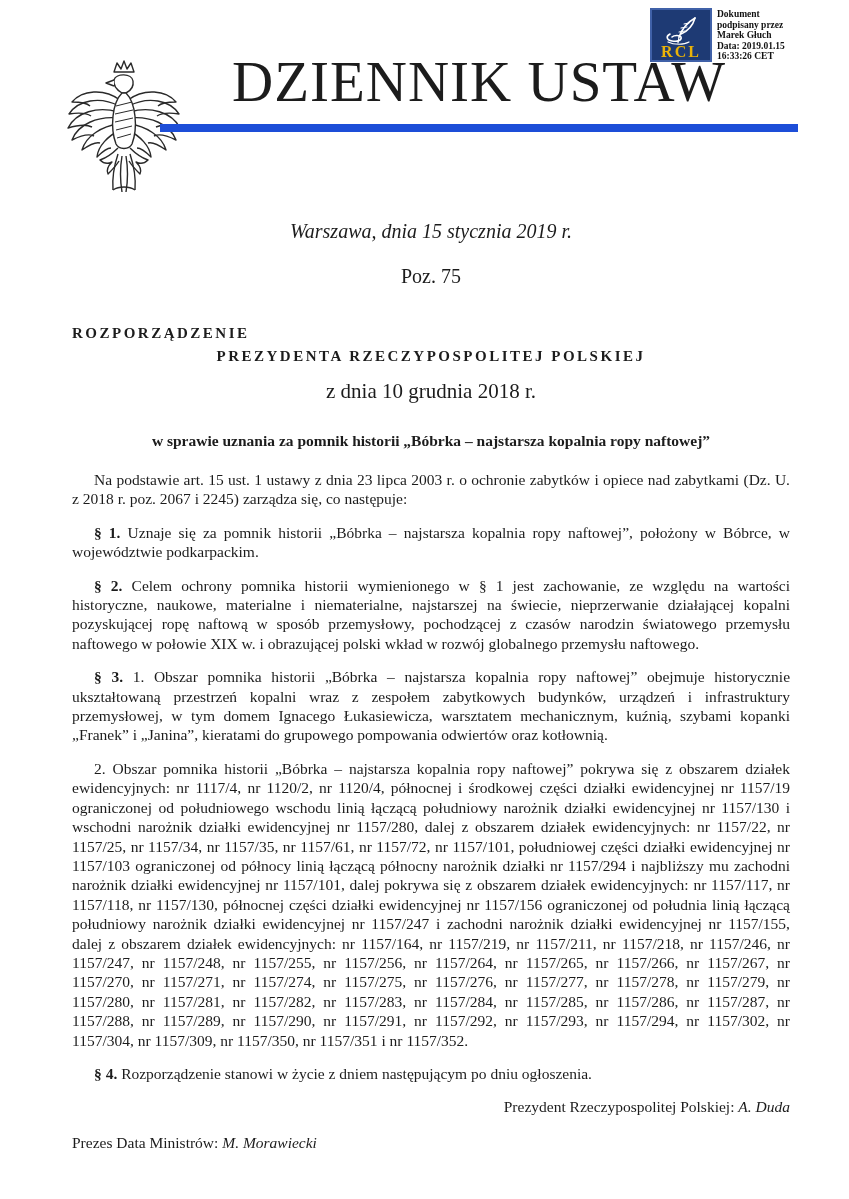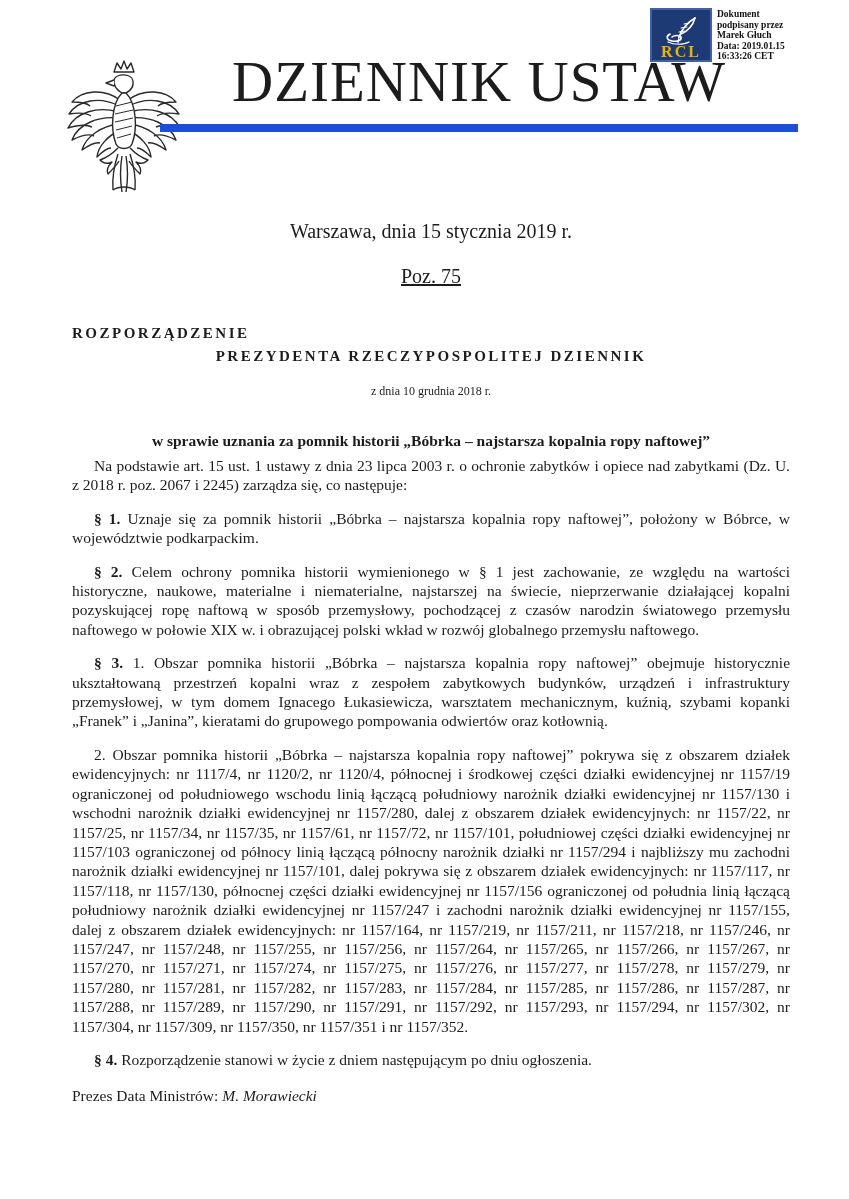--- a/index.html
+++ b/index.html
@@ -41,33 +41,33 @@
     font-size:57px;line-height:60px;font-weight:400;letter-spacing:1px;
     white-space:nowrap;
   }
   .masthead-subtitle{
     font-size:39px;line-height:44px;font-weight:400;letter-spacing:0.5px;
     margin-top:8px;white-space:nowrap;
   }
 
   
   .content{position:absolute;left:72px;top:220px;width:718px;}
-  .dateline{text-align:center;font-size:20px;line-height:23px;}
-  .poz{text-align:center;font-size:20px;line-height:23px;margin-top:22px;text-decoration:underline;}
+  .dateline{text-align:center;font-size:20px;line-height:23px;font-style:italic;}
+  .poz{text-align:center;font-size:20px;line-height:23px;margin-top:22px;}
   .act-type{text-align:left;font-size:15px;line-height:18px;font-weight:bold;letter-spacing:2.5px;margin-top:36px;}
   .act-issuer{text-align:center;font-size:15px;line-height:18px;font-weight:bold;letter-spacing:2.5px;margin-top:5px;}
-  .act-date{text-align:center;font-size:12px;line-height:19px;margin-top:17px;}
+  .act-date{text-align:center;font-size:21px;line-height:19px;margin-top:17px;}
   .act-subject{text-align:center;font-size:15.5px;line-height:19px;font-weight:bold;margin-top:30px;}
 
   .body-par{
     font-size:15.5px;line-height:19.4px;
     text-align:justify;text-indent:22px;
     margin:14px 0 0 0;
   }
-  .body-par:first-of-type{margin-top:6px;}
+  .body-par:first-of-type{margin-top:20px;}
   .marker{font-weight:bold;}
 
   .sig-president{font-size:15.5px;line-height:19px;text-align:right;margin-top:14px;}
   .sig-pm{font-size:15.5px;line-height:19px;text-align:left;margin-top:17px;}
   .sig-name{font-style:italic;}
 </style>
 </head>
 <body>
 
 <div class="page">
@@ -130,34 +130,35 @@
 
   <div class="masthead">
     <div class="masthead-title">DZIENNIK USTAW</div>
   </div>
 
   <div class="content">
     <div class="dateline">Warszawa, dnia 15 stycznia 2019 r.</div>
     <div class="poz">Poz. 75</div>
 
     <div class="act-type">ROZPORZĄDZENIE</div>
-    <div class="act-issuer">PREZYDENTA RZECZYPOSPOLITEJ DZIENNIK</div>
+    <div class="act-issuer">PREZYDENTA RZECZYPOSPOLITEJ POLSKIEJ</div>
     <div class="act-date">z dnia 10 grudnia 2018 r.</div>
     <div class="act-subject">w sprawie uznania za pomnik historii „Bóbrka – najstarsza kopalnia ropy naftowej”</div>
 
     <p class="body-par"><span>Na podstawie art. 15 ust. 1 ustawy z dnia 23 lipca 2003 r. o ochronie zabytków i opiece nad zabytkami (Dz. U. z 2018 r. poz. 2067 i 2245) zarządza się, co następuje:</span></p>
 
     <p class="body-par"><span class="marker">§ 1.</span> <span>Uznaje się za pomnik historii „Bóbrka – najstarsza kopalnia ropy naftowej”, położony w Bóbrce, w województwie podkarpackim.</span></p>
 
     <p class="body-par"><span class="marker">§ 2.</span> <span>Celem ochrony pomnika historii wymienionego w § 1 jest zachowanie, ze względu na wartości historyczne, naukowe, materialne i niematerialne, najstarszej na świecie, nieprzerwanie działającej kopalni pozyskującej ropę naftową w sposób przemysłowy, pochodzącej z czasów narodzin światowego przemysłu naftowego w połowie XIX w. i obrazującej polski wkład w rozwój globalnego przemysłu naftowego.</span></p>
 
     <p class="body-par"><span class="marker">§ 3.</span> <span>1. Obszar pomnika historii „Bóbrka – najstarsza kopalnia ropy naftowej” obejmuje historycznie ukształtowaną przestrzeń kopalni wraz z zespołem zabytkowych budynków, urządzeń i infrastruktury przemysłowej, w tym domem Ignacego Łukasiewicza, warsztatem mechanicznym, kuźnią, szybami kopanki „Franek” i „Janina”, kieratami do grupowego pompowania odwiertów oraz kotłownią.</span></p>
 
     <p class="body-par"><span>2. Obszar pomnika historii „Bóbrka – najstarsza kopalnia ropy naftowej” pokrywa się z obszarem działek ewidencyjnych: nr 1117/4, nr 1120/2, nr 1120/4, północnej i środkowej części działki ewidencyjnej nr 1157/19 ograniczonej od południowego wschodu linią łączącą południowy narożnik działki ewidencyjnej nr 1157/130 i wschodni narożnik działki ewidencyjnej nr 1157/280, dalej z obszarem działek ewidencyjnych: nr 1157/22, nr 1157/25, nr 1157/34, nr 1157/35, nr 1157/61, nr 1157/72, nr 1157/101, południowej części działki ewidencyjnej nr 1157/103 ograniczonej od północy linią łączącą północny narożnik działki nr 1157/294 i najbliższy mu zachodni narożnik działki ewidencyjnej nr 1157/101, dalej pokrywa się z obszarem działek ewidencyjnych: nr 1157/117, nr 1157/118, nr 1157/130, północnej części działki ewidencyjnej nr 1157/156 ograniczonej od południa linią łączącą południowy narożnik działki ewidencyjnej nr 1157/247 i zachodni narożnik działki ewidencyjnej nr 1157/155, dalej z obszarem działek ewidencyjnych: nr 1157/164, nr 1157/219, nr 1157/211, nr 1157/218, nr 1157/246, nr 1157/247, nr 1157/248, nr 1157/255, nr 1157/256, nr 1157/264, nr 1157/265, nr 1157/266, nr 1157/267, nr 1157/270, nr 1157/271, nr 1157/274, nr 1157/275, nr 1157/276, nr 1157/277, nr 1157/278, nr 1157/279, nr 1157/280, nr 1157/281, nr 1157/282, nr 1157/283, nr 1157/284, nr 1157/285, nr 1157/286, nr 1157/287, nr 1157/288, nr 1157/289, nr 1157/290, nr 1157/291, nr 1157/292, nr 1157/293, nr 1157/294, nr 1157/302, nr 1157/304, nr 1157/309, nr 1157/350, nr 1157/351 i nr 1157/352.</span></p>
 
 
     <p class="body-par"><span class="marker">§ 4.</span> <span>Rozporządzenie stanowi w życie z dniem następującym po dniu ogłoszenia.</span></p>
 
+    <div class="sig-president"><span>Prezydent Rzeczypospolitej Polskiej: </span><span class="sig-name">A. Duda</span></div>
 
     <div class="sig-pm"><span>Prezes Data Ministrów: </span><span class="sig-name">M. Morawiecki</span></div>
   </div>
 
 </div>
 
 </body></html>

